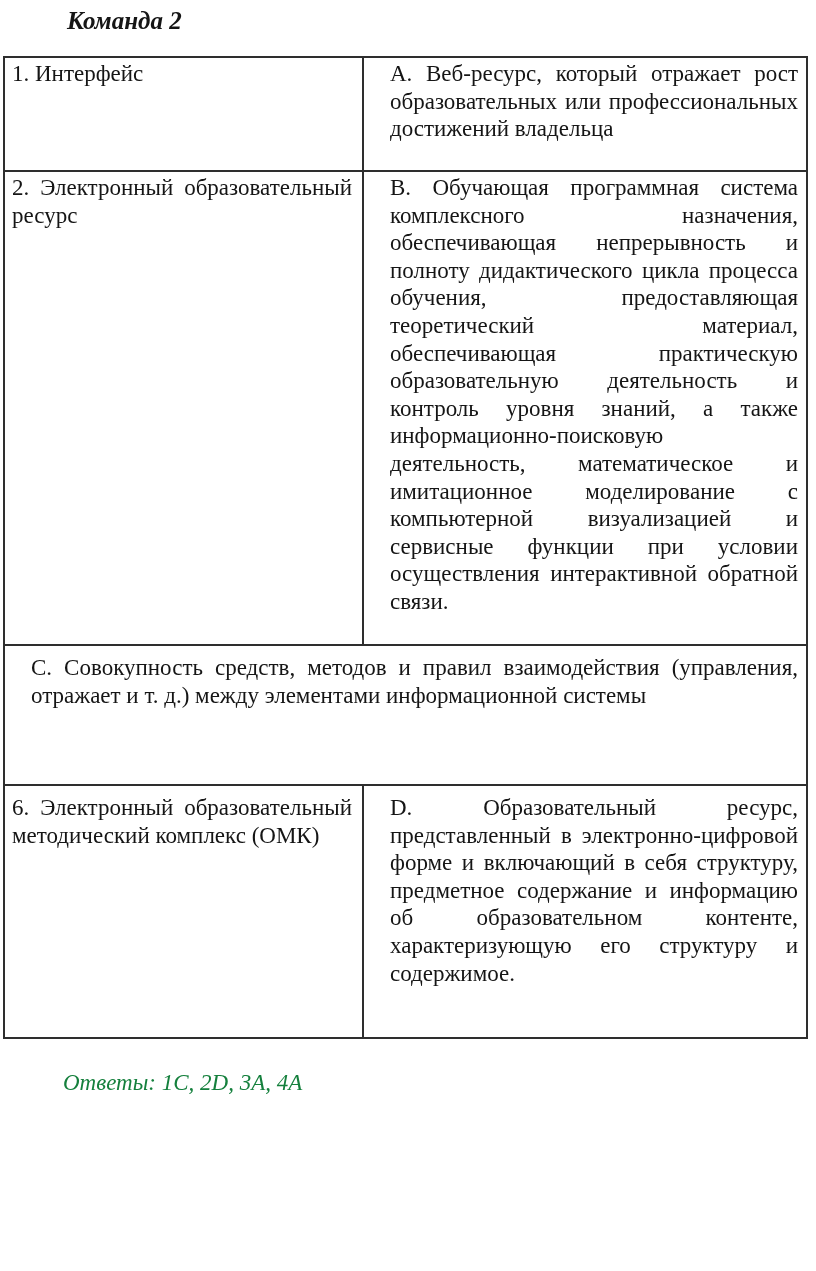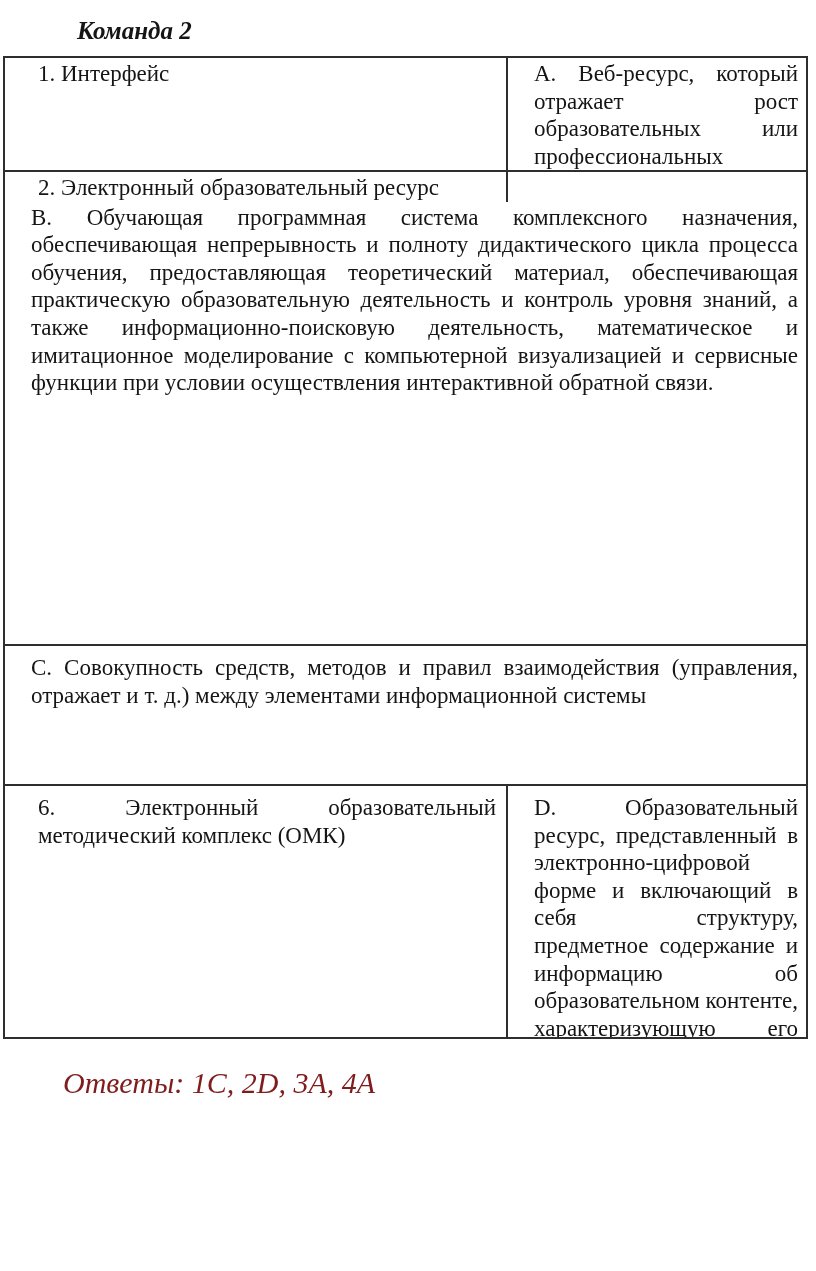--- a/index.html
+++ b/index.html
@@ -13,21 +13,21 @@
     height: 1271px;
     background: #ffffff;
     overflow: hidden;
     font-family: "Liberation Serif", "DejaVu Serif", serif;
     color: #151515;
   }
   .doc-title {
     position: absolute;
     left: 63px;
     top: 2px;
-    margin: 14px;
+    margin: 4px;
     font-size: 25px;
     line-height: 30px;
     font-weight: bold;
     font-style: italic;
     color: #151515;
   }
   .match-table {
     position: absolute;
     left: 3px;
     top: 56px;
@@ -43,43 +43,42 @@
     border-top: 2px solid #2e2e2e;
   }
   .cell {
     box-sizing: border-box;
     font-size: 23px;
     line-height: 27.6px;
     text-align: justify;
     overflow: hidden;
   }
   .cell-term {
-    width: 477px;
+    width: 359px;
     border-right: 2px solid #2e2e2e;
     padding: 2px 10px 0 7px;
-    margin-left: 26px;
   }
   .cell-def {
     flex: 1;
     padding: 2px 8px 0 26px;
   }
   .row-1 { height: 112px; }
-  .row-2 { height: 474px; flex-direction: column; }
+  .row-2 { height: 474px; }
   .row-3 { height: 140px; }
   .row-4 { height: 253px; }
   .row-3 .cell, .row-4 .cell { padding-top: 8px; }
   .answers {
     position: absolute;
     left: 63px;
     top: 1068px;
     margin: 0;
-    font-size: 30px;
+    font-size: 23px;
     line-height: 30px;
     font-style: italic;
-    color: #7f1d1d;
+    color: #15803d;
   }
 </style>
 </head>
 <body>
 
 <div class="page">
 
   <h1 class="doc-title">Команда 2</h1>
 
   <div class="match-table">

